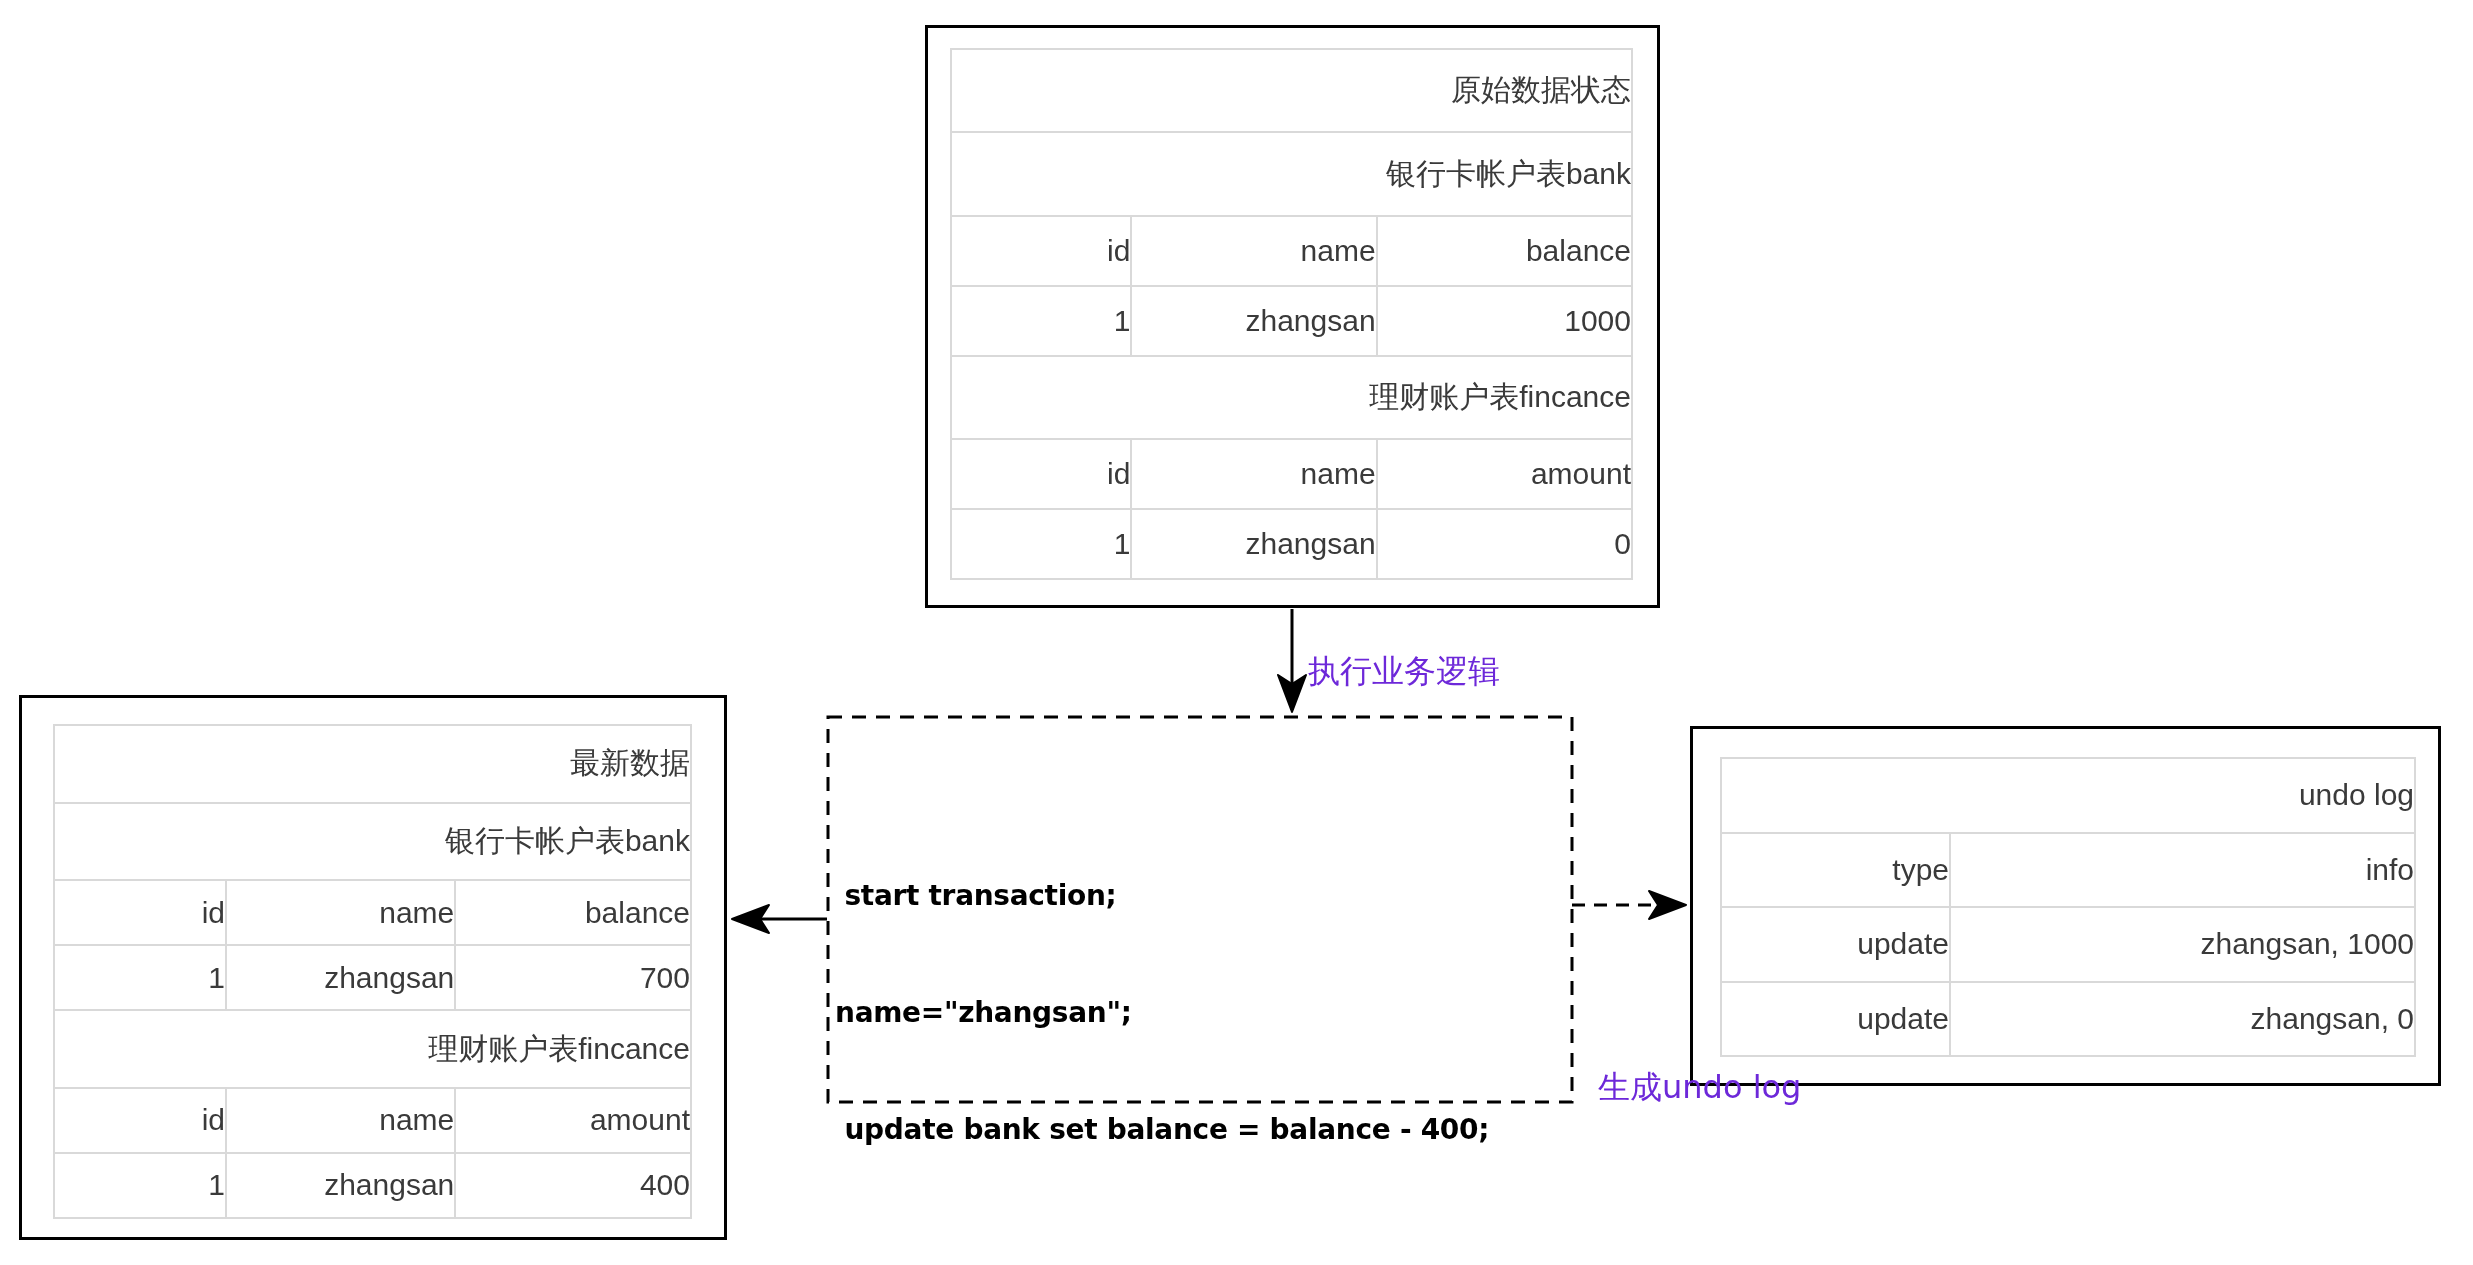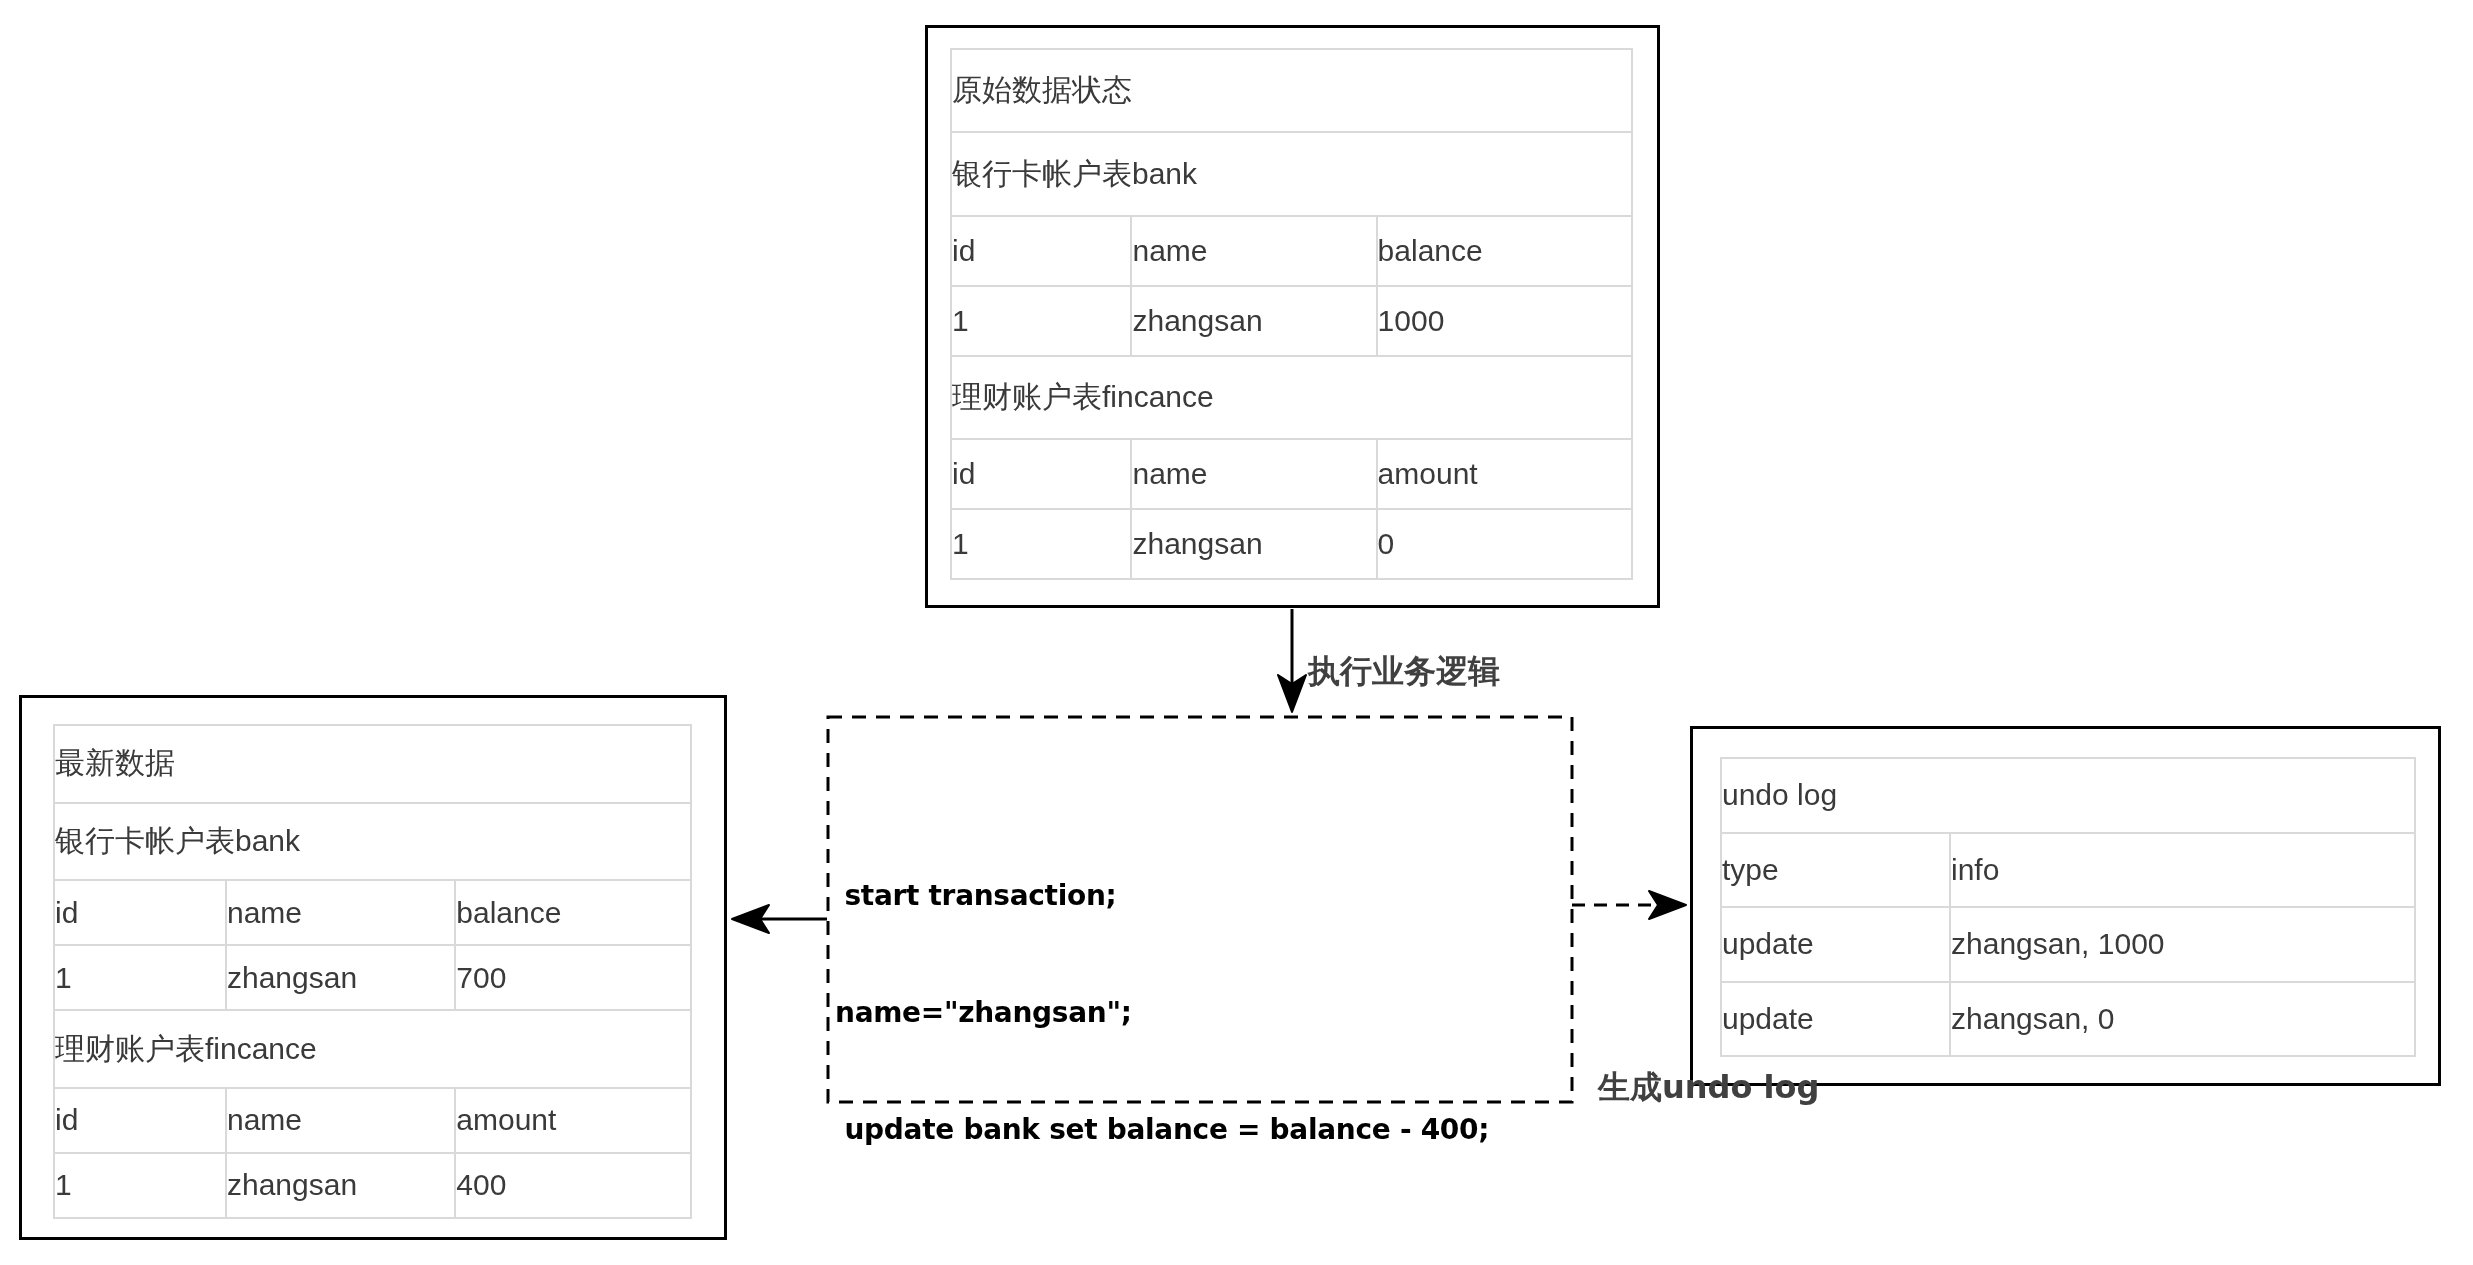--- a/index.html
+++ b/index.html
@@ -22,21 +22,21 @@
   #box-undo     { left: 1690px;top: 726px; width: 751px; height: 360px; padding: 28px 22px 26px 27px; }
 
   table.dtable {
     width: 100%; height: 100%;
     border-collapse: collapse;
     table-layout: fixed;
   }
   table.dtable td {
     border: 2px solid #d9d9d9;
     background: #ffffff;
-    text-align: left;
+    text-align: right;
     vertical-align: middle;
     font-size: 30px;
     color: #3a3a3a;
     padding: 0;
     overflow: hidden;
     white-space: nowrap;
   }
 
   #sql-text {
     position: absolute;
@@ -47,22 +47,22 @@
     font-size: 28px;
     line-height: 39px;
     color: #000000;
     white-space: pre;
     letter-spacing: -0.3px;
   }
 
   .annotation {
     position: absolute;
     font-family: "DejaVu Sans", sans-serif;
-    font-weight: 700;
-    color: #404040;
+    font-weight: 400;
+    color: #6d28d9;
     white-space: nowrap;
   }
   #label-execute { left: 1308px; top: 650px;  font-size: 32px; }
   #label-undo    { left: 1598px; top: 1066px; font-size: 32px; }
 
   #overlay {
     position: absolute;
     left: 0; top: 0;
     width: 2473px; height: 1265px;
     pointer-events: none;

